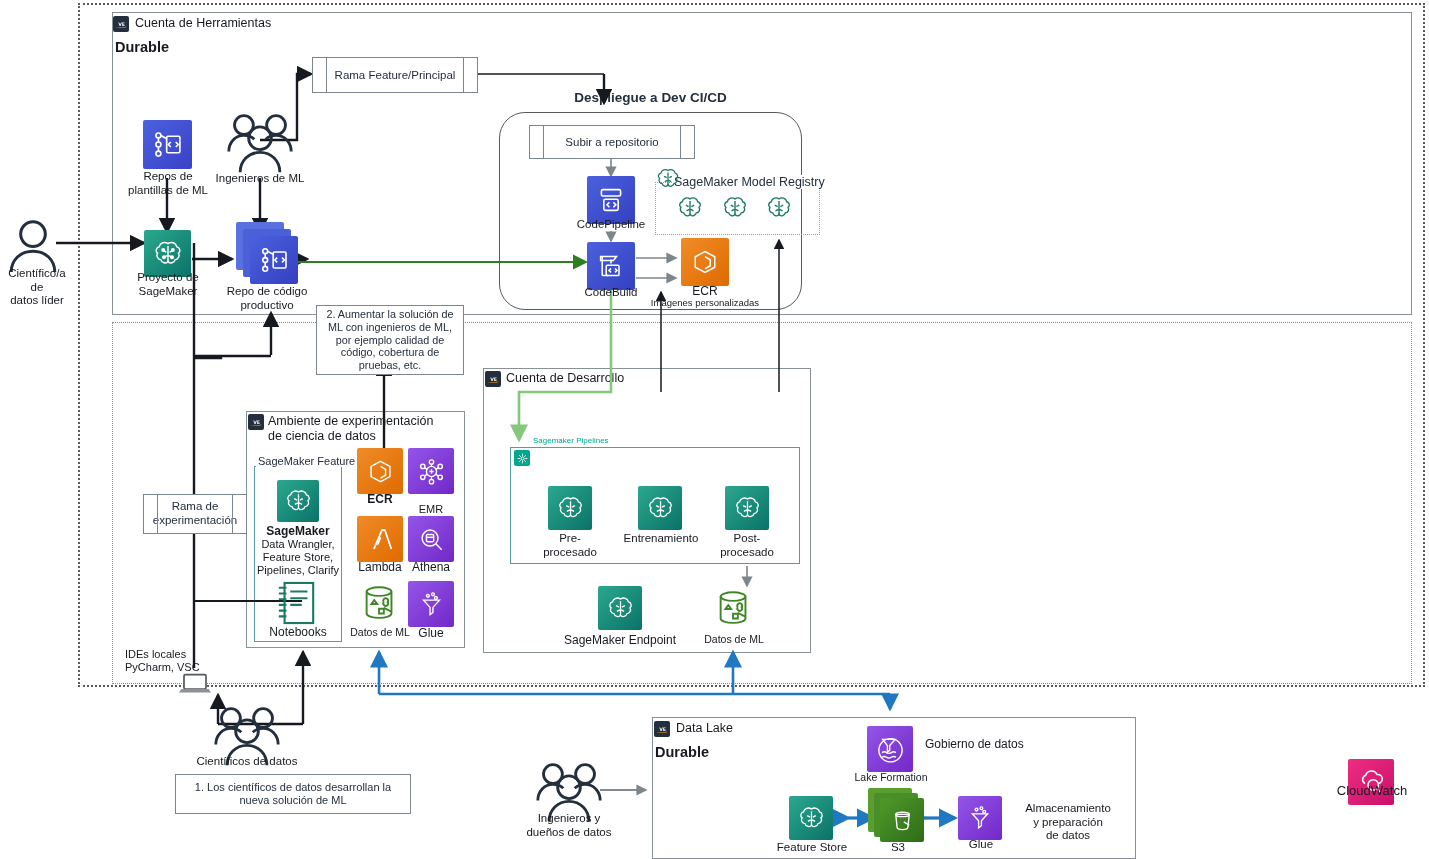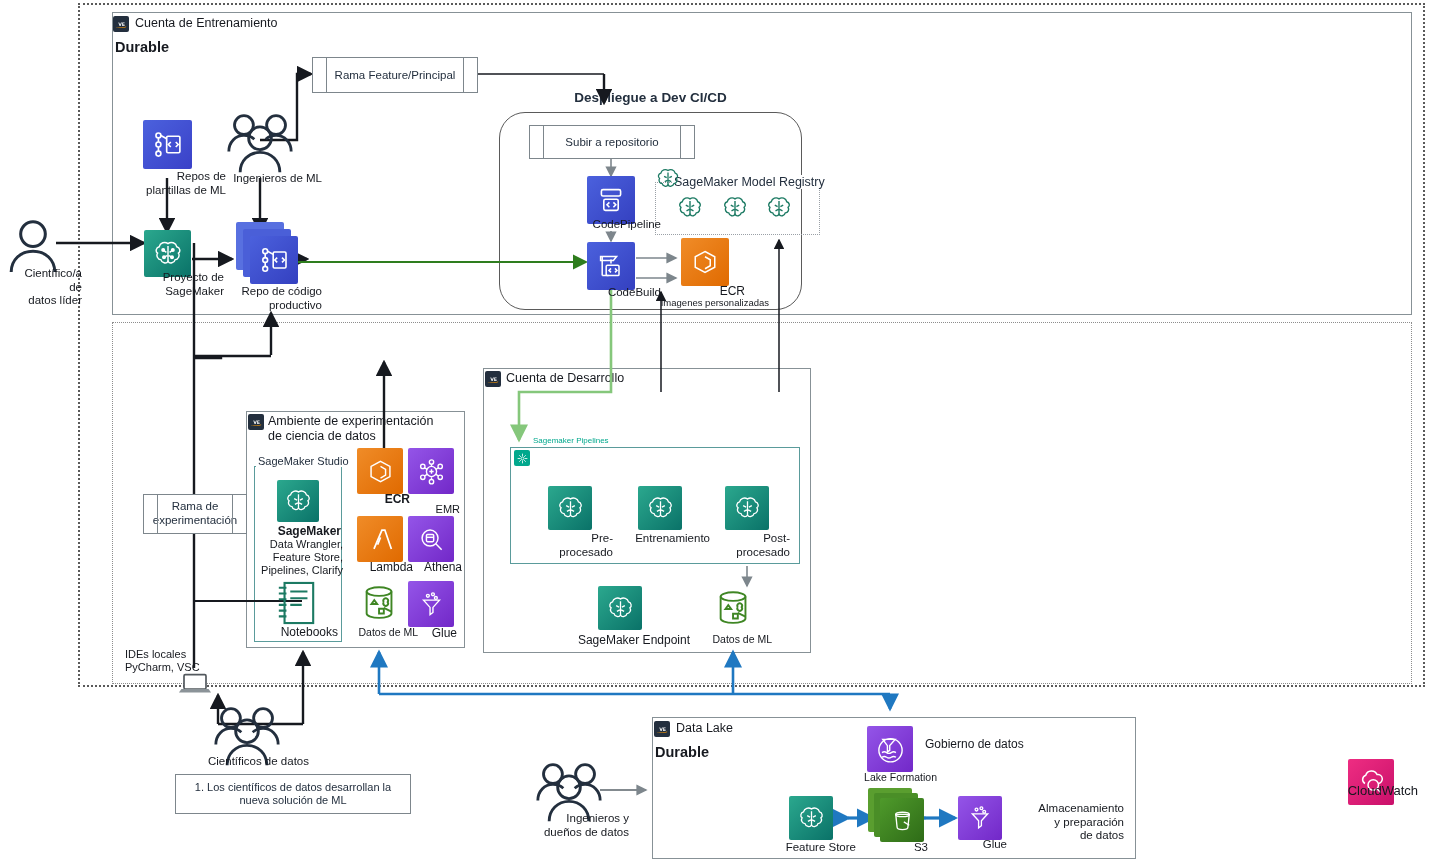--- a/index.html
+++ b/index.html
@@ -1,19 +1,19 @@
 <!DOCTYPE html>
 <html><head>
 <meta charset="utf-8">
 <style>
   html,body{margin:0;padding:0;background:#ffffff;}
   body{font-family:"Liberation Sans",sans-serif;color:#232f3e;}
   #canvas{position:relative;width:1429px;height:859px;overflow:hidden;background:#fff;}
   .abs{position:absolute;box-sizing:border-box;}
-  .lbl{position:absolute;text-align:right;line-height:1.18;color:#16191f;white-space:pre-line;}
+  .lbl{position:absolute;text-align:center;line-height:1.18;color:#16191f;white-space:pre-line;}
   .frame-dot{border:2px dotted #5a5a5a;}
   .frame-dot-thin{border:1px dotted #8d8d8d;}
   .frame-solid{border:1px solid #879196;}
   .rounded{border:1px solid #5a5a5a;border-radius:26px;}
   .teal-box{border:1px solid #5a9b9b;}
   .note{border:1px solid #7d868c;background:#fff;display:flex;align-items:center;justify-content:center;text-align:center;padding:3px 5px;line-height:1.2;}
   .docbox{border:1px solid #7d868c;background:#fff;display:flex;align-items:center;justify-content:center;text-align:center;}
   .docbox:before,.docbox:after{content:"";position:absolute;top:0;bottom:0;width:1px;background:#7d868c;}
   .docbox:before{left:13px;} .docbox:after{right:13px;}
   .icon{position:absolute;border-radius:2px;display:flex;align-items:center;justify-content:center;}
@@ -31,21 +31,21 @@
 
   <div class="abs frame-dot" style="left:78px;top:3px;width:1347px;height:684px;"></div>
 
   <div class="abs frame-solid" style="left:112px;top:12px;width:1300px;height:303px;"></div>
   <div class="aws-badge" style="left:113px;top:16px;">
     <svg viewBox="0 0 40 26">
         <path fill="#fff" d="M11 6h3l3 8 3-8h3l-4.5 12h-3L11 6zm13 0h8v2.2h-5.4v2.6h5v2.1h-5v3h5.6V18H24V6z"></path>
         <path fill="#ff9900" d="M2 21c7 5 25 5 36 0l-1.5-1.6C26 23.5 11 23.5 2 21z"></path>
       </svg>
   </div>
-  <div class="hdr" style="left:135px;top:16px;">Cuenta de Entrenamiento</div>
+  <div class="hdr" style="left:135px;top:16px;">Cuenta de Herramientas</div>
   <div class="durable" style="left:115px;top:39px;">Durable</div>
 
   <div class="abs frame-dot-thin" style="left:112px;top:322px;width:1300px;height:362px;"></div>
 
   <div class="abs frame-solid" style="left:483px;top:368px;width:328px;height:285px;"></div>
   <div class="aws-badge" style="left:485px;top:371px;">
     <svg viewBox="0 0 40 26">
         <path fill="#fff" d="M11 6h3l3 8 3-8h3l-4.5 12h-3L11 6zm13 0h8v2.2h-5.4v2.6h5v2.1h-5v3h5.6V18H24V6z"></path>
         <path fill="#ff9900" d="M2 21c7 5 25 5 36 0l-1.5-1.6C26 23.5 11 23.5 2 21z"></path>
       </svg>
@@ -72,21 +72,21 @@
   <div class="hdr" style="left:676px;top:721px;">Data Lake</div>
   <div class="durable" style="left:655px;top:744px;">Durable</div>
 
   <div class="abs rounded" style="left:499px;top:112px;width:303px;height:198px;"></div>
   <div class="abs" style="left:499px;top:90px;width:303px;text-align:center;font-weight:bold;font-size:13.5px;">Despliegue a Dev CI/CD</div>
 
   <div class="abs" style="left:655px;top:182px;width:165px;height:53px;border:1px dotted #9aa0a6;"></div>
   <div class="abs" style="left:673px;top:175px;font-size:12.5px;background:#fff;padding:0 1px;">SageMaker Model Registry</div>
 
   <div class="abs teal-box" style="left:254px;top:466px;width:88px;height:176px;"></div>
-  <div class="abs" style="left:256px;top:455px;font-size:11px;background:#fff;padding:0 2px;">SageMaker Studio</div>
+  <div class="abs" style="left:256px;top:455px;font-size:11px;background:#fff;padding:0 2px;">SageMaker Feature</div>
 
   <div class="abs teal-box" style="left:510px;top:447px;width:290px;height:117px;"></div>
   <div class="abs" style="left:514px;top:450px;width:16px;height:16px;background:#01A88D;border-radius:2px;display:flex;align-items:center;justify-content:center;">
     <svg viewBox="0 0 24 24" style="width:13px;height:13px;">
         <g fill="none" stroke="#fff" stroke-width="1.5">
           <circle cx="12" cy="12" r="2.6"></circle>
           <path d="M12 3v5M12 16v5M3 12h5M16 12h5M6 6l3 3M15 15l3 3M18 6l-3 3M9 15l-3 3"></path>
         </g>
       </svg>
   </div>
@@ -248,20 +248,23 @@
     <span>Rama Feature/Principal</span>
   </div>
   <div class="docbox" style="position:absolute;left:529px;top:125px;width:164px;height:32px;font-size:11.5px;">
     <span>Subir a repositorio</span>
   </div>
   <div class="docbox" style="position:absolute;left:143px;top:494px;width:102px;height:38px;font-size:11.5px;white-space:pre-line;line-height:1.2;">
     <span>Rama de
 experimentación</span>
   </div>
 
+  <div class="note" style="position:absolute;left:316px;top:305px;width:136px;height:62px;font-size:10.8px;">
+    <span>2. Aumentar la solución de ML con ingenieros de ML, por ejemplo calidad de código, cobertura de pruebas, etc.</span>
+  </div>
   <div class="note" style="position:absolute;left:175px;top:774px;width:224px;height:32px;font-size:11px;">
     <span>1. Los científicos de datos desarrollan la nueva solución de ML</span>
   </div>
 
   <div class="icon" style="left:143px;top:120px;width:49px;height:49px;background:linear-gradient(135deg,#4B61DD,#3A41C8);">
     <svg viewBox="0 0 40 40" style="width:33px;height:33px;">
         <g fill="none" stroke="#fff" stroke-width="2">
           <circle cx="9" cy="9" r="3"></circle>
           <circle cx="9" cy="20" r="3"></circle>
           <circle cx="9" cy="31" r="3"></circle>

